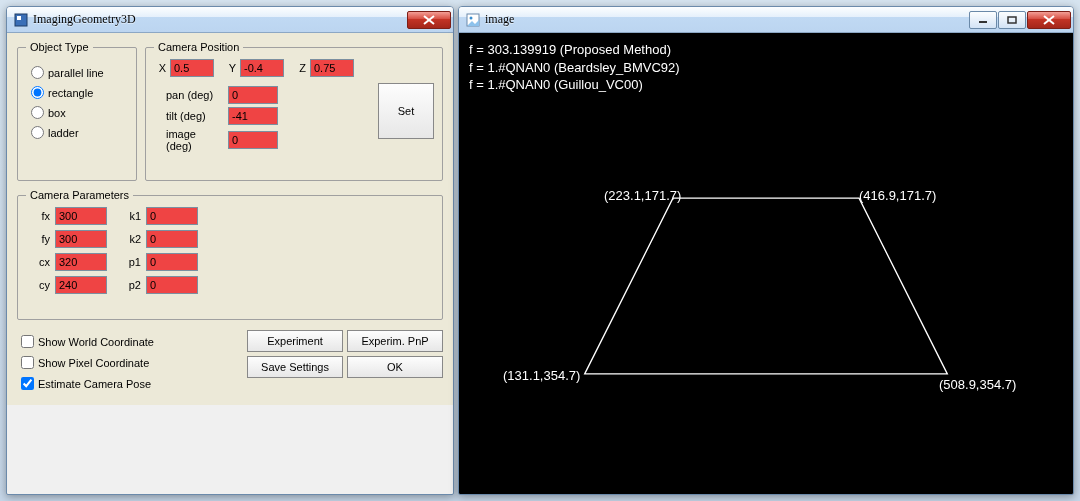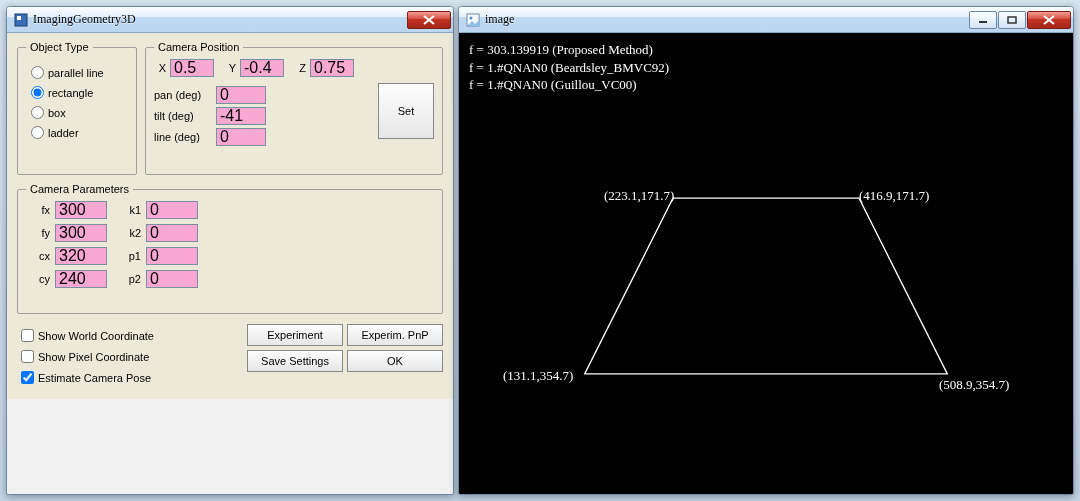--- a/index.html
+++ b/index.html
@@ -88,37 +88,37 @@
   .row1 { display: flex; gap: 8px; }
   .obj-type { width: 120px; }
   .obj-type label { display:block; margin: 4px 0; }
   input[type=radio] { vertical-align: -2px; margin-right:4px; }
   .campos { flex:1; }
   .campos .xyz-row { display:flex; align-items:center; gap:4px; margin-bottom:6px; }
   .xyz-row span { width:12px; text-align:right; }
   .xyz-row input { width:44px; }
   .angles { display:flex; }
   .angles-col { flex:1; }
-  .angles-col .arow { display:flex; align-items:center; margin:3px 0; gap:6px; }
+  .angles-col .arow { display:flex; align-items:center; margin:3px 12px; gap:6px; }
   .arow span { width:56px; }
   .arow input { width:50px; }
   .setbtn {
     width: 56px; height: 56px;
     margin-left:8px;
     border:1px solid #888;
     background: linear-gradient(#fdfdfd,#e7e7e7);
     cursor:pointer;
     font-size:11px;
   }
   input[type=text] {
     border:1px solid #7b8fa0;
     padding:1px 3px;
-    font-size:16px;
+    font-size:11px;
     height:18px;
-    background:#f9a8d4;
+    background:#ef4444;
   }
   .camparams { margin-top:8px; }
   .camparams .grid3 { display:flex; gap:10px; }
   .pcol { display:flex; flex-direction:column; gap:5px; }
   .prow { display:flex; align-items:center; gap:5px; }
   .prow span { width:24px; text-align:right; }
   .prow.wide span { width:34px; }
   .prow input { width:52px; }
   .applybtn, .pushbtn {
     border:1px solid #888;
@@ -133,21 +133,21 @@
   .checks label { display:block; margin:2px 0; }
   input[type=checkbox]{ vertical-align:-2px; margin-right:4px;}
   .btns2 { display:grid; grid-template-columns:auto auto; gap:4px; margin-left:auto;}
   .btns2 .pushbtn { width:96px; }
   
   .body-right {
     flex:1;
     background:#000;
     position:relative;
     color:#fff;
-    font-family: Liberation Serif, serif;
+    font-family: Liberation Sans, sans-serif;
     font-size:13px;
     padding:8px 10px;
   }
   .out-lines p { margin:0; line-height:1.35; }
   .canvas {
     position:absolute;
     left:0; top:0; width:100%; height:100%;
     pointer-events:none;
   }
 </style>
@@ -197,21 +197,21 @@
           <div class="angles-col">
             <div class="arow">
                 <span>pan (deg)</span>
                 <input type="text" value="0" style="">
               </div>
             <div class="arow">
                 <span>tilt (deg)</span>
                 <input type="text" value="-41" style="">
               </div>
             <div class="arow">
-                <span>line (deg)</span>
+                <span>image (deg)</span>
                 <input type="text" value="0" style="">
               </div>
           </div>
           <button class="setbtn">Set</button>
         </div>
       </fieldset>
     </div>
 
     <fieldset class="camparams">
       <legend>Camera Parameters</legend>

